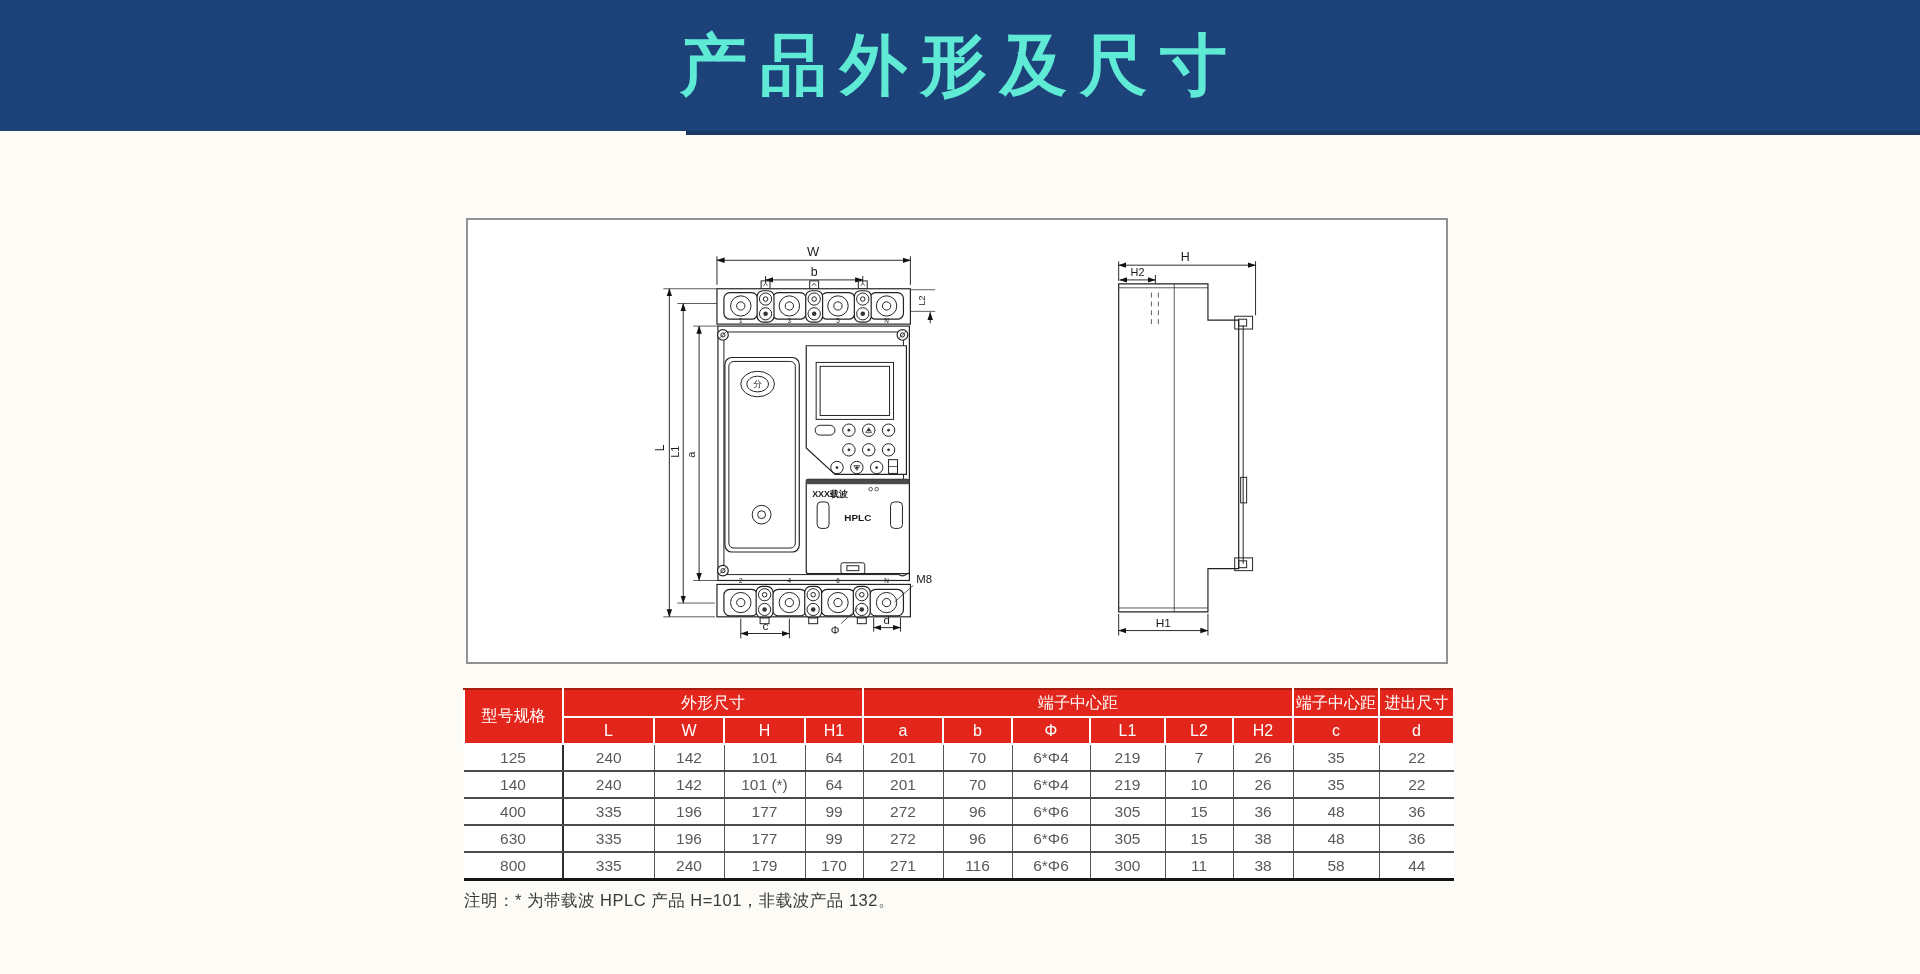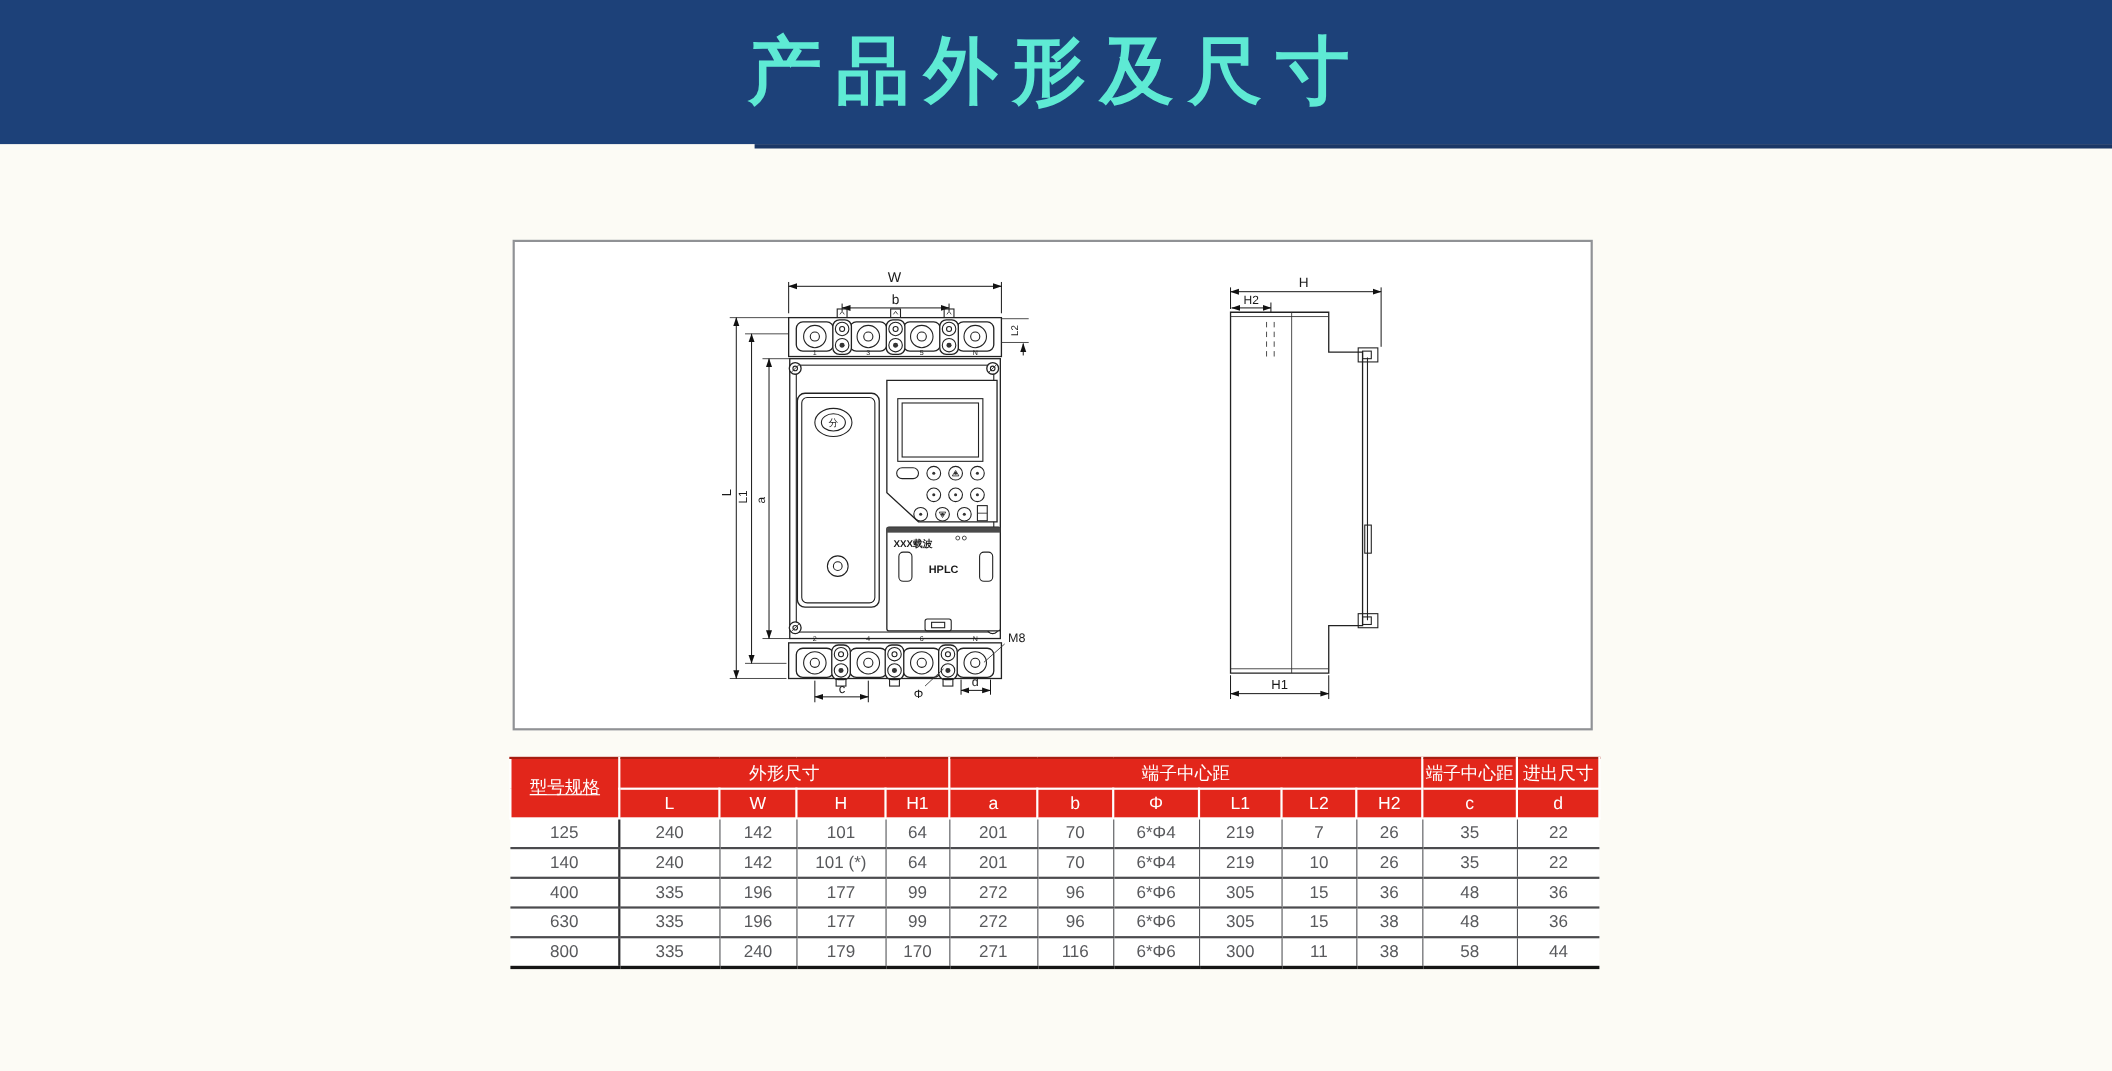--- a/index.html
+++ b/index.html
@@ -36,21 +36,21 @@
   .dkfill{fill:#4a4a4a;}
   
   .spec{position:absolute;left:463px;top:688px;width:990px;}
   table{border-collapse:collapse;width:990px;table-layout:fixed;}
   thead th{
     background:#e2261b;color:#ffffff;font-weight:normal;
     border:2px solid #ffffff;padding:0;
   }
   thead tr.r1 th{height:26px;font-size:16px;border-top:2px solid #a81d10;}
   thead tr.r2 th{height:25px;font-size:16px;}
-  thead th[rowspan]{border-top:2px solid #a81d10;text-decoration:underline;}
+  thead th[rowspan]{border-top:2px solid #a81d10;}
   tbody td{
     background:#ffffff;color:#58595c;font-size:15.5px;text-align:center;
     height:25px;padding:0;
     border-right:1px solid #55565a;
     border-bottom:2px solid #4b4b4e;
   }
   tbody td:first-child{border-right:2px solid #2e2e31;}
   tbody td:last-child{border-right:none;}
   tbody tr:last-child td{border-bottom:3px solid #151515;margin-top:48px;}
   .note{
@@ -406,15 +406,16 @@
             <td>116</td>
             <td>6*Φ6</td>
             <td>300</td>
             <td>11</td>
             <td>38</td>
             <td>58</td>
             <td>44</td>
           </tr>
         </tbody>
     </table>
+    <p class="note">注明：* 为带载波 HPLC 产品 H=101，非载波产品 132。</p>
   </section>
 
 </div>
 
 </body></html>

